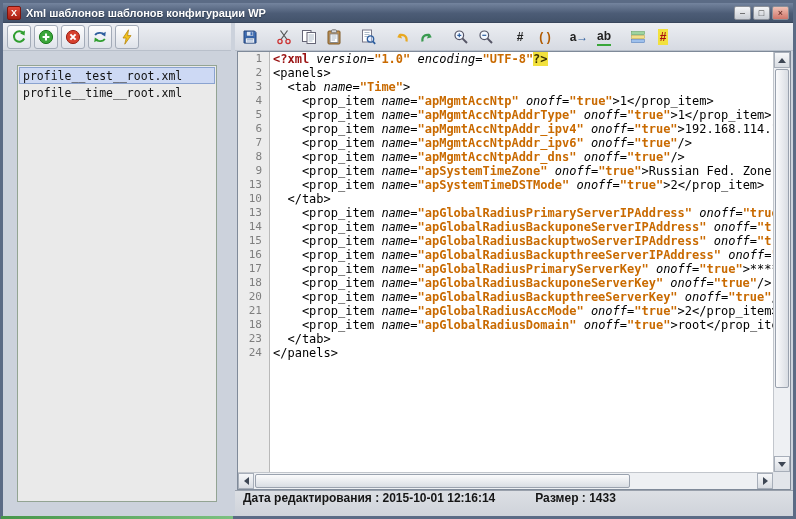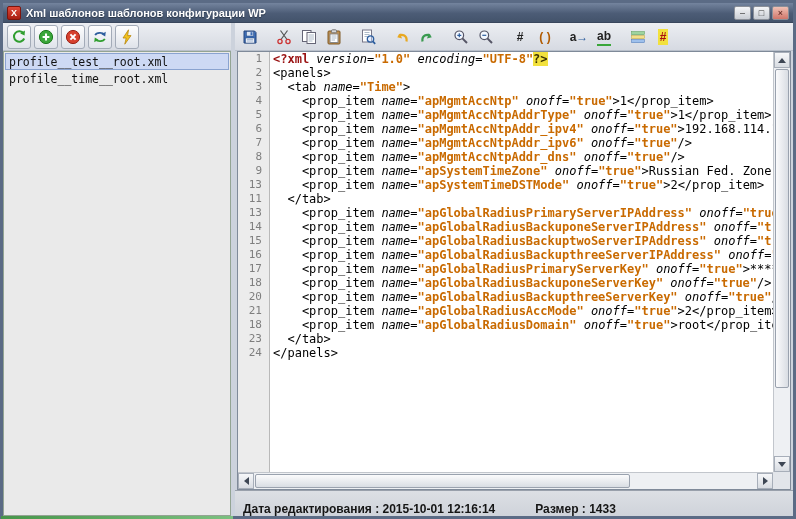--- a/index.html
+++ b/index.html
@@ -28,21 +28,21 @@
     background:linear-gradient(#eceef2,#d6dae2);border-bottom:1px solid #b9c0cb}
   .tbtn{width:24px;height:24px;display:flex;align-items:center;justify-content:center;flex:none;
     border:1px solid #a3abb8;border-radius:3px;background:linear-gradient(#fefefe,#dfe3ea);cursor:default}
   .etb .tbtn{border-color:transparent;background:transparent;width:22px;height:22px}
   .etb .tbtn.gap{margin-left:9px}
   .icon{display:flex;align-items:center;justify-content:center}
   .icon svg{width:16px;height:16px;display:block}
   .ticon{font-family:"Liberation Sans",sans-serif;font-weight:bold;font-size:12px;line-height:16px;white-space:nowrap}
 
   
-  .filelist{flex:1;margin:0;border:1px solid #93a493;background:#eaeaea;overflow:hidden;
+  .filelist{flex:1;margin:14px;border:1px solid #93a493;background:#eaeaea;overflow:hidden;
     font-family:"DejaVu Sans Mono",monospace;font-size:11.5px;color:#111;padding:1px}
   .fitem{height:17px;line-height:16px;padding:0 3px;white-space:nowrap;border:1px solid transparent}
   .fitem.selected{background:var(--c-sel,#cdd9f4);border-color:#8aa3d0}
 
   
   .editorwrap{flex:1;min-height:0;padding:0 2px}
   .editor{position:relative;width:100%;height:100%;border:1px solid #7f8a99;background:#fff}
   .codearea{position:absolute;left:0;top:0;right:17px;bottom:17px;overflow:hidden;
     background:linear-gradient(90deg,#ececec 0,#ececec 31px,#b9b9b9 31px,#b9b9b9 32px,#ffffff 32px);
     font-family:"DejaVu Sans Mono",monospace;font-size:12px;line-height:14px;cursor:text}
@@ -70,21 +70,21 @@
   .hscroll .sarrow.leftA{left:0;top:0}
   .hscroll .sarrow.leftA::after{border-right:5px solid #3d4654;margin-left:-4px}
   .hscroll .sarrow.rightA{right:0;top:0}
   .hscroll .sarrow.rightA::after{border-left:5px solid #3d4654;margin-right:-4px}
   .vthumb{position:absolute;left:1px;top:17px;width:14px;height:76%;border:1px solid #9aa2ae;border-radius:2px;
     background:linear-gradient(90deg,#fbfbfc,#d9dde3)}
   .hthumb{position:absolute;top:1px;left:17px;height:14px;width:70%;border:1px solid #9aa2ae;border-radius:2px;
     background:linear-gradient(#fbfbfc,#d9dde3)}
 
   
-  .statusbar{height:26px;flex:none;display:flex;align-items:flex-end;gap:40px;padding:0 8px;
+  .statusbar{height:26px;flex:none;display:flex;align-items:flex-start;gap:40px;padding:0 8px;
     border-top:1px solid #99a0ab;background:linear-gradient(#dcdfe4,#cfd3da);
     font-size:12px;font-weight:bold;color:#151515;white-space:nowrap}
 
   .greenstrip{position:absolute;left:-2px;bottom:-3px;width:232px;height:3px;
     background:linear-gradient(90deg,#47964a,#7cc080)}
 </style>
 </head>
 <body>
 
 <div class="window">
@@ -280,21 +280,21 @@
               <div class="cl"><span class="ln">1</span><span class="ct"><span class="tk-pi">&lt;?xml </span><span class="tk-attr">version=</span><span class="tk-str">"1.0"</span><span class="tk-attr"> encoding=</span><span class="tk-str">"UTF-8"</span><span class="tk-piend">?&gt;</span></span></div>
               <div class="cl"><span class="ln">2</span><span class="ct"><span class="tk-tag">&lt;panels&gt;</span></span></div>
               <div class="cl"><span class="ln">3</span><span class="ct"><span class="tk-tag">  &lt;tab </span><span class="tk-attr">name=</span><span class="tk-str">"Time"</span><span class="tk-tag">&gt;</span></span></div>
               <div class="cl"><span class="ln">4</span><span class="ct"><span class="tk-tag">    &lt;prop_item </span><span class="tk-attr">name=</span><span class="tk-str">"apMgmtAccNtp"</span><span class="tk-attr"> onoff=</span><span class="tk-str">"true"</span><span class="tk-tag">&gt;</span><span class="tk-txt">1</span><span class="tk-tag">&lt;/prop_item&gt;</span></span></div>
               <div class="cl"><span class="ln">5</span><span class="ct"><span class="tk-tag">    &lt;prop_item </span><span class="tk-attr">name=</span><span class="tk-str">"apMgmtAccNtpAddrType"</span><span class="tk-attr"> onoff=</span><span class="tk-str">"true"</span><span class="tk-tag">&gt;</span><span class="tk-txt">1</span><span class="tk-tag">&lt;/prop_item&gt;</span></span></div>
               <div class="cl"><span class="ln">6</span><span class="ct"><span class="tk-tag">    &lt;prop_item </span><span class="tk-attr">name=</span><span class="tk-str">"apMgmtAccNtpAddr_ipv4"</span><span class="tk-attr"> onoff=</span><span class="tk-str">"true"</span><span class="tk-tag">&gt;</span><span class="tk-txt">192.168.114.104</span></span></div>
               <div class="cl"><span class="ln">7</span><span class="ct"><span class="tk-tag">    &lt;prop_item </span><span class="tk-attr">name=</span><span class="tk-str">"apMgmtAccNtpAddr_ipv6"</span><span class="tk-attr"> onoff=</span><span class="tk-str">"true"</span><span class="tk-tag">/&gt;</span></span></div>
               <div class="cl"><span class="ln">8</span><span class="ct"><span class="tk-tag">    &lt;prop_item </span><span class="tk-attr">name=</span><span class="tk-str">"apMgmtAccNtpAddr_dns"</span><span class="tk-attr"> onoff=</span><span class="tk-str">"true"</span><span class="tk-tag">/&gt;</span></span></div>
               <div class="cl"><span class="ln">9</span><span class="ct"><span class="tk-tag">    &lt;prop_item </span><span class="tk-attr">name=</span><span class="tk-str">"apSystemTimeZone"</span><span class="tk-attr"> onoff=</span><span class="tk-str">"true"</span><span class="tk-tag">&gt;</span><span class="tk-txt">Russian Fed. Zone 5</span></span></div>
               <div class="cl"><span class="ln">13</span><span class="ct"><span class="tk-tag">    &lt;prop_item </span><span class="tk-attr">name=</span><span class="tk-str">"apSystemTimeDSTMode"</span><span class="tk-attr"> onoff=</span><span class="tk-str">"true"</span><span class="tk-tag">&gt;</span><span class="tk-txt">2</span><span class="tk-tag">&lt;/prop_item&gt;</span></span></div>
-              <div class="cl"><span class="ln">11</span><span class="ct"><span class="tk-tag">  &lt;/tab&gt;</span></span></div>
+              <div class="cl"><span class="ln">10</span><span class="ct"><span class="tk-tag">  &lt;/tab&gt;</span></span></div>
               <div class="cl"><span class="ln">13</span><span class="ct"><span class="tk-tag">    &lt;prop_item </span><span class="tk-attr">name=</span><span class="tk-str">"apGlobalRadiusPrimaryServerIPAddress"</span><span class="tk-attr"> onoff=</span><span class="tk-str">"true"</span></span></div>
               <div class="cl"><span class="ln">14</span><span class="ct"><span class="tk-tag">    &lt;prop_item </span><span class="tk-attr">name=</span><span class="tk-str">"apGlobalRadiusBackuponeServerIPAddress"</span><span class="tk-attr"> onoff=</span><span class="tk-str">"true"</span></span></div>
               <div class="cl"><span class="ln">15</span><span class="ct"><span class="tk-tag">    &lt;prop_item </span><span class="tk-attr">name=</span><span class="tk-str">"apGlobalRadiusBackuptwoServerIPAddress"</span><span class="tk-attr"> onoff=</span><span class="tk-str">"true"</span></span></div>
               <div class="cl"><span class="ln">16</span><span class="ct"><span class="tk-tag">    &lt;prop_item </span><span class="tk-attr">name=</span><span class="tk-str">"apGlobalRadiusBackupthreeServerIPAddress"</span><span class="tk-attr"> onoff=</span><span class="tk-str">"tr</span></span></div>
               <div class="cl"><span class="ln">17</span><span class="ct"><span class="tk-tag">    &lt;prop_item </span><span class="tk-attr">name=</span><span class="tk-str">"apGlobalRadiusPrimaryServerKey"</span><span class="tk-attr"> onoff=</span><span class="tk-str">"true"</span><span class="tk-tag">&gt;</span><span class="tk-txt">*****</span></span></div>
               <div class="cl"><span class="ln">18</span><span class="ct"><span class="tk-tag">    &lt;prop_item </span><span class="tk-attr">name=</span><span class="tk-str">"apGlobalRadiusBackuponeServerKey"</span><span class="tk-attr"> onoff=</span><span class="tk-str">"true"</span><span class="tk-tag">/&gt;</span></span></div>
               <div class="cl"><span class="ln">20</span><span class="ct"><span class="tk-tag">    &lt;prop_item </span><span class="tk-attr">name=</span><span class="tk-str">"apGlobalRadiusBackupthreeServerKey"</span><span class="tk-attr"> onoff=</span><span class="tk-str">"true"</span><span class="tk-tag">/&gt;</span></span></div>
               <div class="cl"><span class="ln">21</span><span class="ct"><span class="tk-tag">    &lt;prop_item </span><span class="tk-attr">name=</span><span class="tk-str">"apGlobalRadiusAccMode"</span><span class="tk-attr"> onoff=</span><span class="tk-str">"true"</span><span class="tk-tag">&gt;</span><span class="tk-txt">2</span><span class="tk-tag">&lt;/prop_item&gt;</span></span></div>
               <div class="cl"><span class="ln">18</span><span class="ct"><span class="tk-tag">    &lt;prop_item </span><span class="tk-attr">name=</span><span class="tk-str">"apGlobalRadiusDomain"</span><span class="tk-attr"> onoff=</span><span class="tk-str">"true"</span><span class="tk-tag">&gt;</span><span class="tk-txt">root</span><span class="tk-tag">&lt;/prop_item&gt;</span></span></div>
               <div class="cl"><span class="ln">23</span><span class="ct"><span class="tk-tag">  &lt;/tab&gt;</span></span></div>

